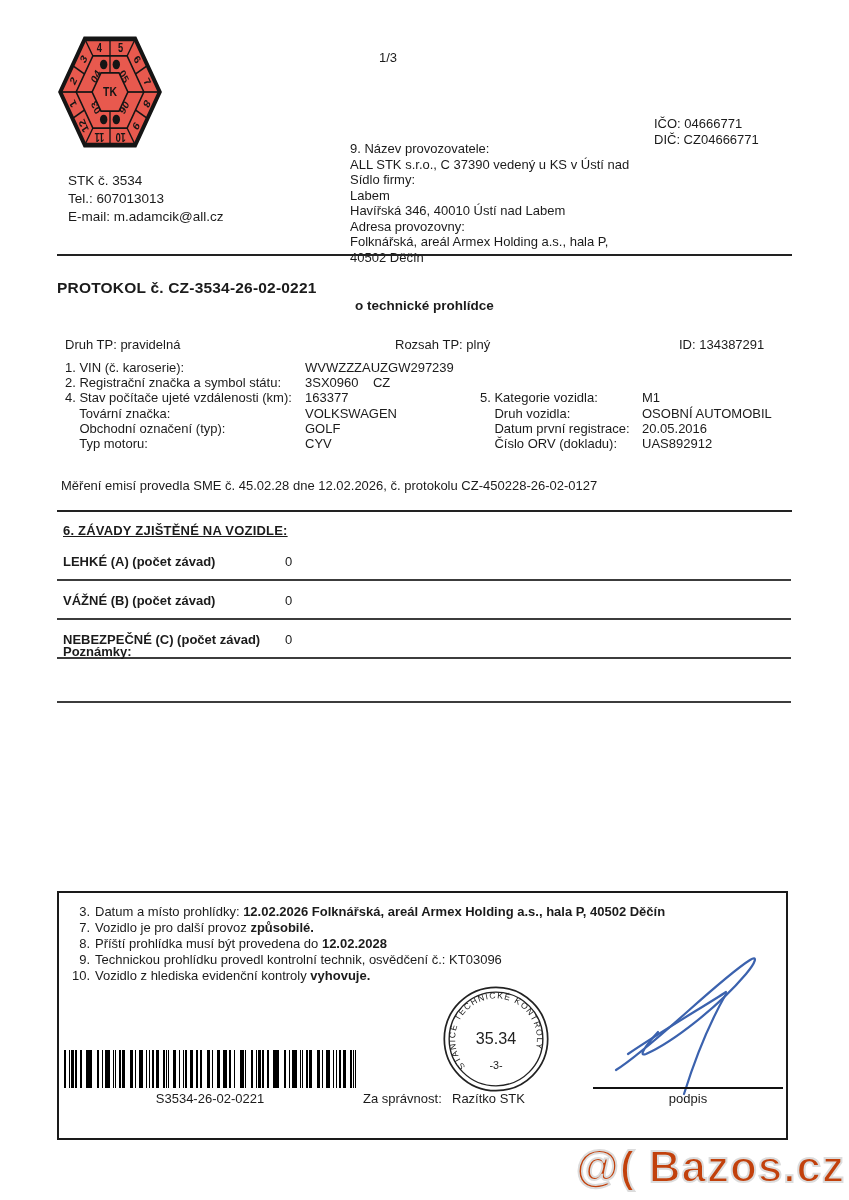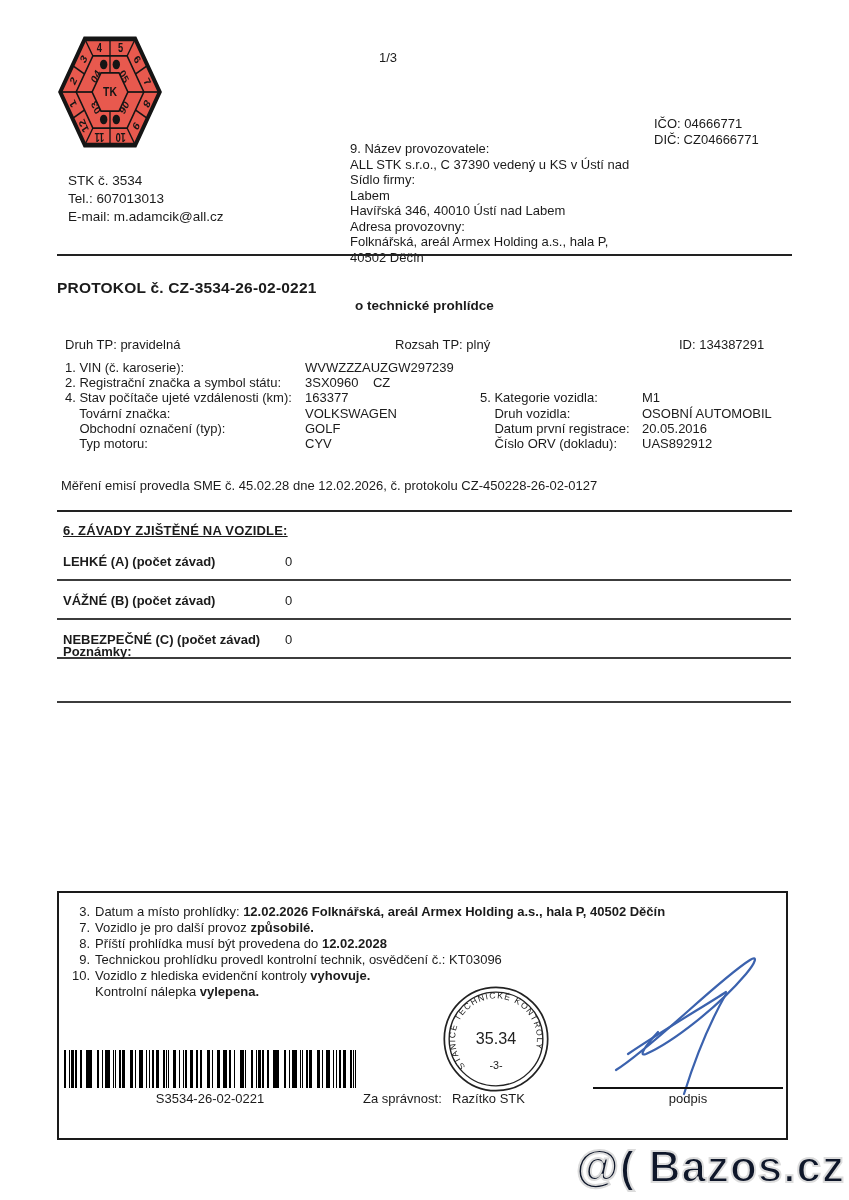--- a/index.html
+++ b/index.html
@@ -39,21 +39,21 @@
   }
   .barcode-text{left:64px;top:1091px;width:292px;text-align:center;font-size:13px;}
   .za-spravnost{left:363px;top:1091px;font-size:13px;}
   .razitko{left:452px;top:1091px;font-size:13px;}
   .stamp{left:440px;top:983px;}
   .sig{left:598px;top:942px;}
   .sig-line{left:593px;top:1087px;width:190px;height:1.5px;background:#111;}
   .podpis{left:593px;top:1091px;width:190px;text-align:center;font-size:13px;}
   .watermark{
     right:4px;bottom:8px;font-size:44px;font-weight:bold;letter-spacing:1px;
-    color:#0f172a;-webkit-text-stroke:2px #dcdcdc;font-family:"Liberation Sans",sans-serif;
+    color:#c2410c;-webkit-text-stroke:2px #dcdcdc;font-family:"Liberation Sans",sans-serif;
   }
   .sticker{left:58px;top:36px;}
 </style>
 </head>
 <body>
 
 <div class="page">
 
   <div class="abs pageno">1/3</div>
 
@@ -214,24 +214,20 @@
         <span><span>Příští prohlídka musí být provedena do </span><span class="cbold">12.02.2028</span></span>
       </div>
       <div class="cline">
         <span class="cnum">9.</span>
         <span><span>Technickou prohlídku provedl kontrolní technik, osvědčení č.: KT03096</span><span class="cbold"></span></span>
       </div>
       <div class="cline">
         <span class="cnum">10.</span>
         <span><span>Vozidlo z hlediska evidenční kontroly </span><span class="cbold">vyhovuje.</span></span>
       </div>
-      <div class="cline">
-        <span class="cnum"></span>
-        <span><span>Kontrolní nálepka </span><span class="cbold">vylepena.</span></span>
-      </div>
     </div>
   </div>
 
   <div class="abs barcode"></div>
   <div class="abs barcode-text">S3534-26-02-0221</div>
 
   <div class="abs za-spravnost">Za správnost:</div>
   <div class="abs razitko">Razítko STK</div>
 
   <svg class="abs stamp" width="112" height="112" viewBox="0 0 104 104">

